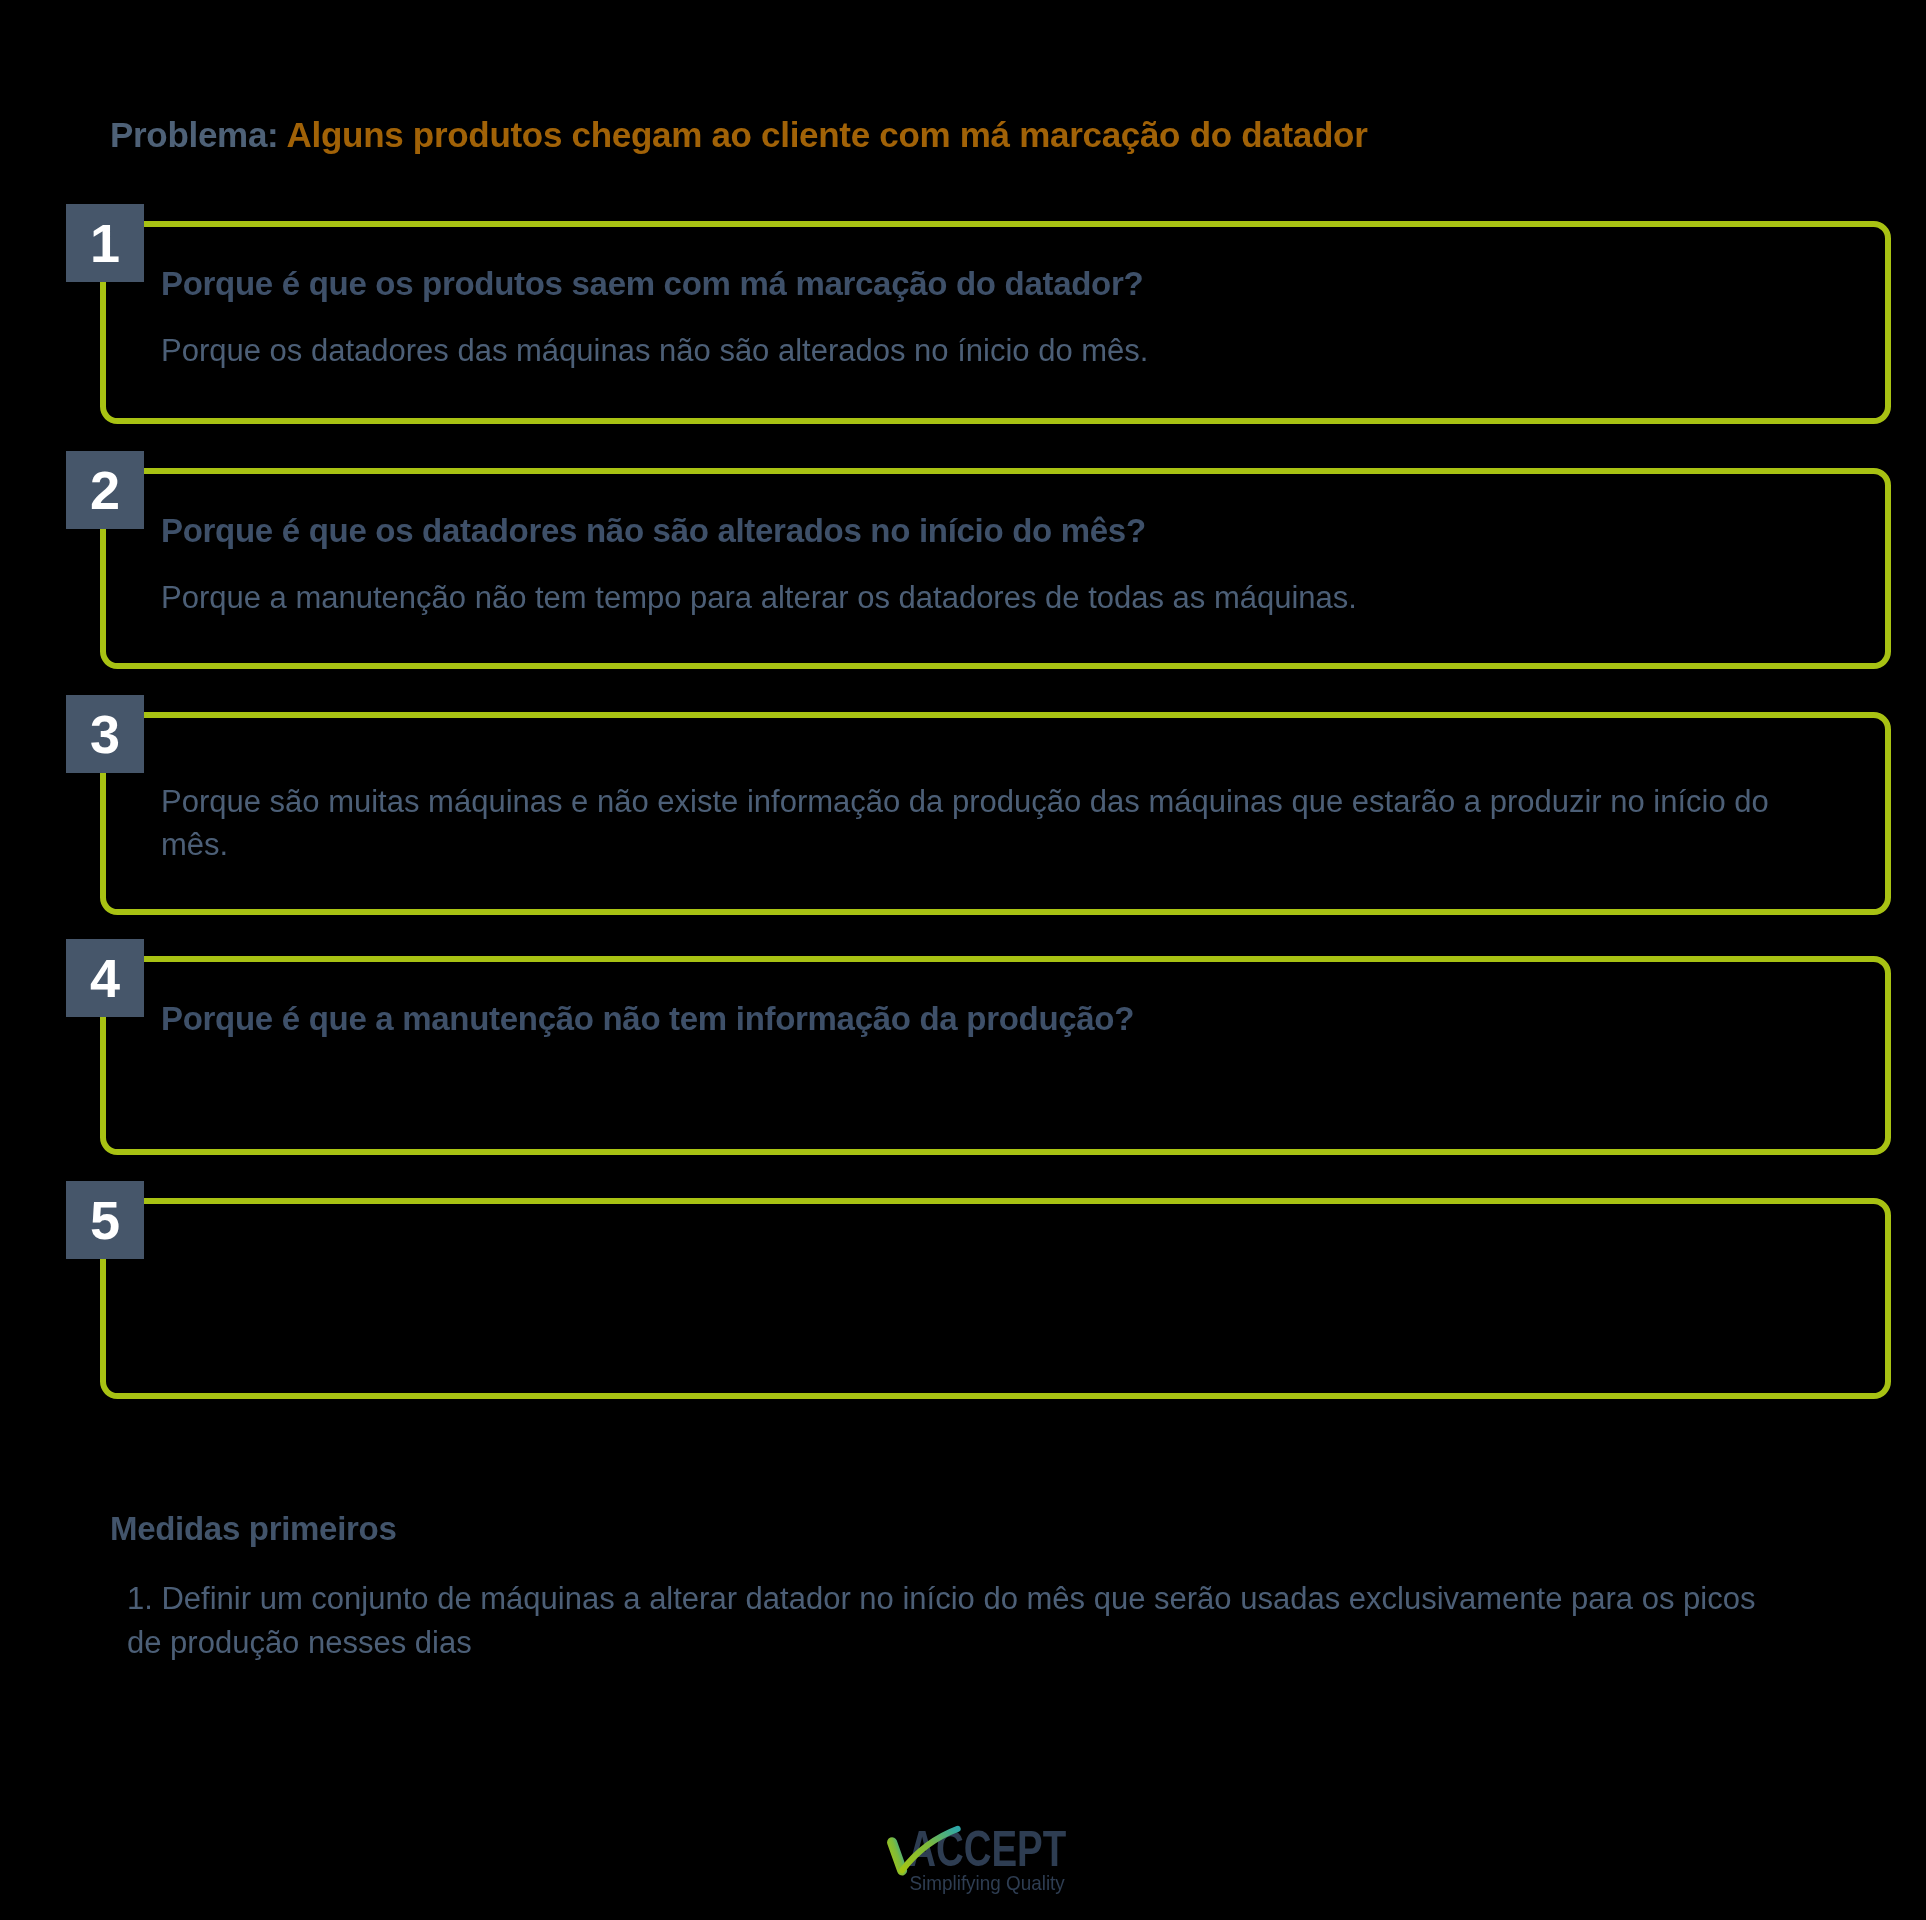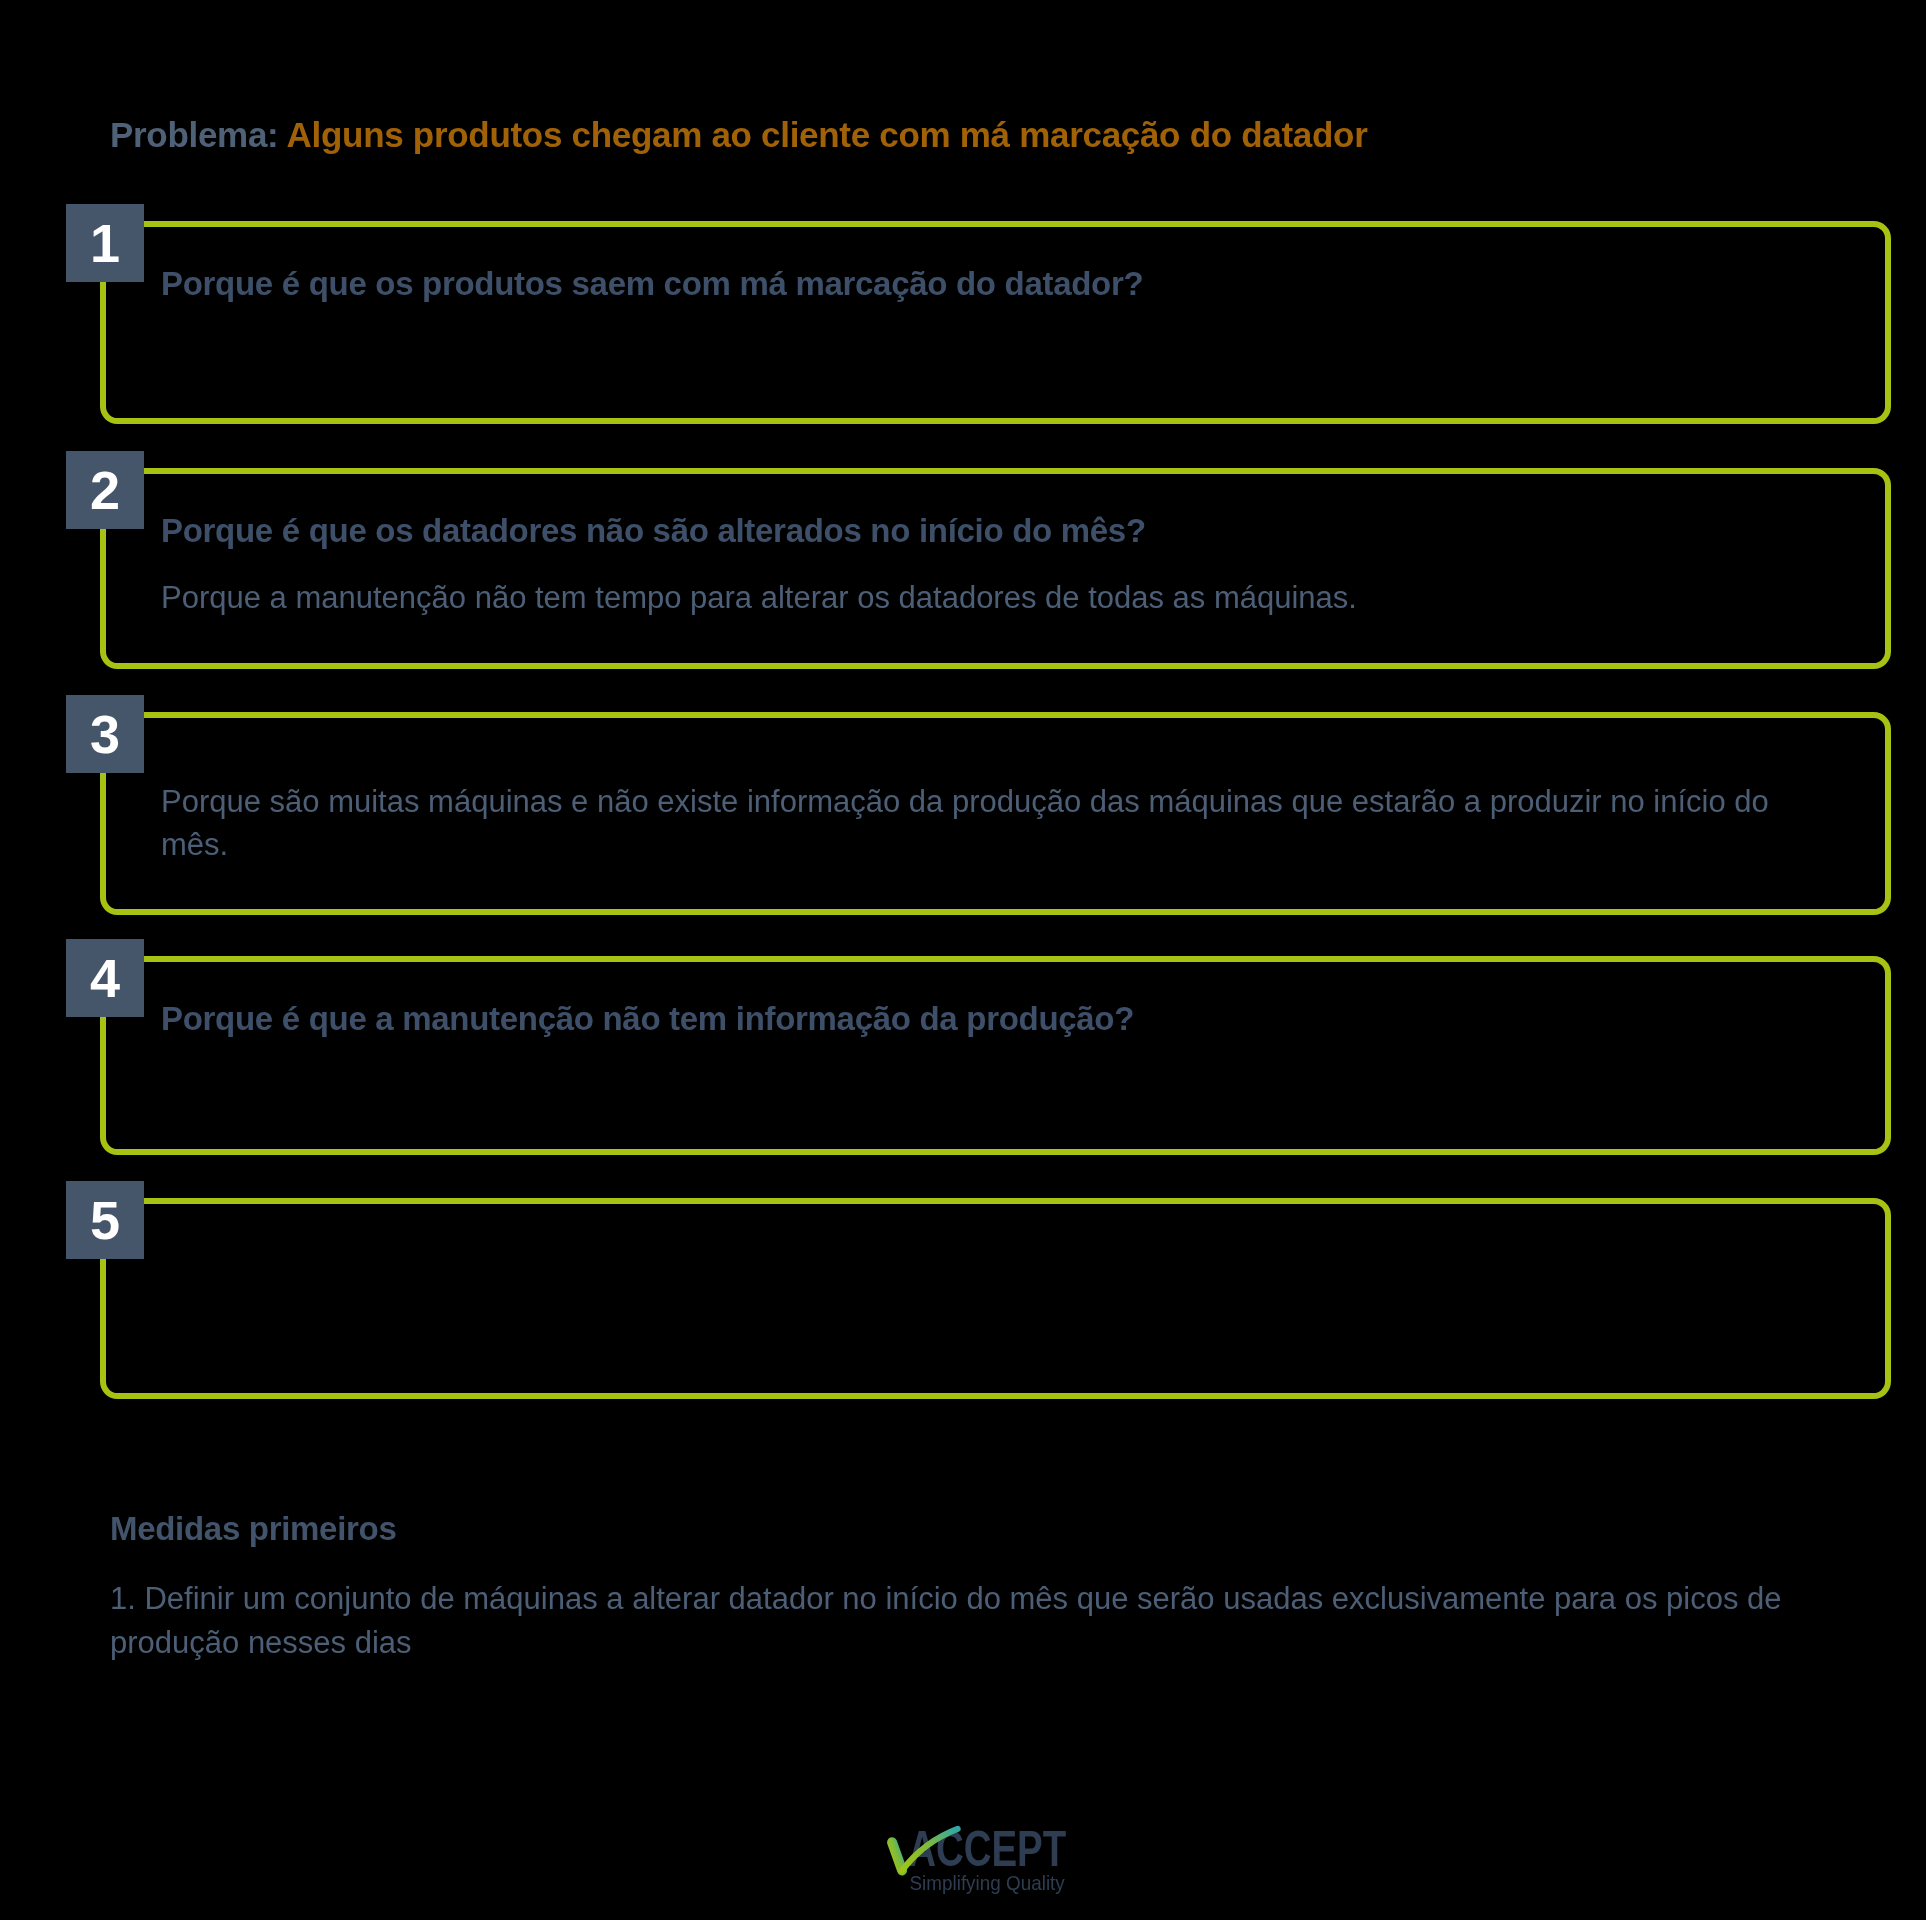--- a/index.html
+++ b/index.html
@@ -83,41 +83,42 @@
     font-weight: 700;
     color: #42546B;
     letter-spacing: -0.3px;
   }
   .corrective-item {
     margin-top: 23px;
     font-size: 31px;
     color: #4C5F77;
     line-height: 44px;
   }
-  .corrective-item.first { margin-top: 29px; }
+  .corrective-item.first { margin-top: 29px; margin-left: 17px; }
 
   .logo {
     position: absolute;
     left: 876px;
     top: 1798px;
     width: 241px;
     height: 114px;
   }
 </style>
 </head>
 <body style="background: rgb(0, 0, 0);">
 
 <div class="page-title">
   <span>Problema:</span><span class="title-rest"> Alguns produtos chegam ao cliente com má marcação do datador</span>
 </div>
 
 <div class="why-box b1">
   <div class="badge">1</div>
   <div class="why-content">
     <div class="question">Porque é que os produtos saem com má marcação do datador?</div>
+    <div class="answer">Porque os datadores das máquinas não são alterados no ínicio do mês.</div>
   </div>
 </div>
 
 <div class="why-box b2">
   <div class="badge">2</div>
   <div class="why-content">
     <div class="question">Porque é que os datadores não são alterados no início do mês?</div>
     <div class="answer">Porque a manutenção não tem tempo para alterar os datadores de todas as máquinas.</div>
   </div>
 </div>

